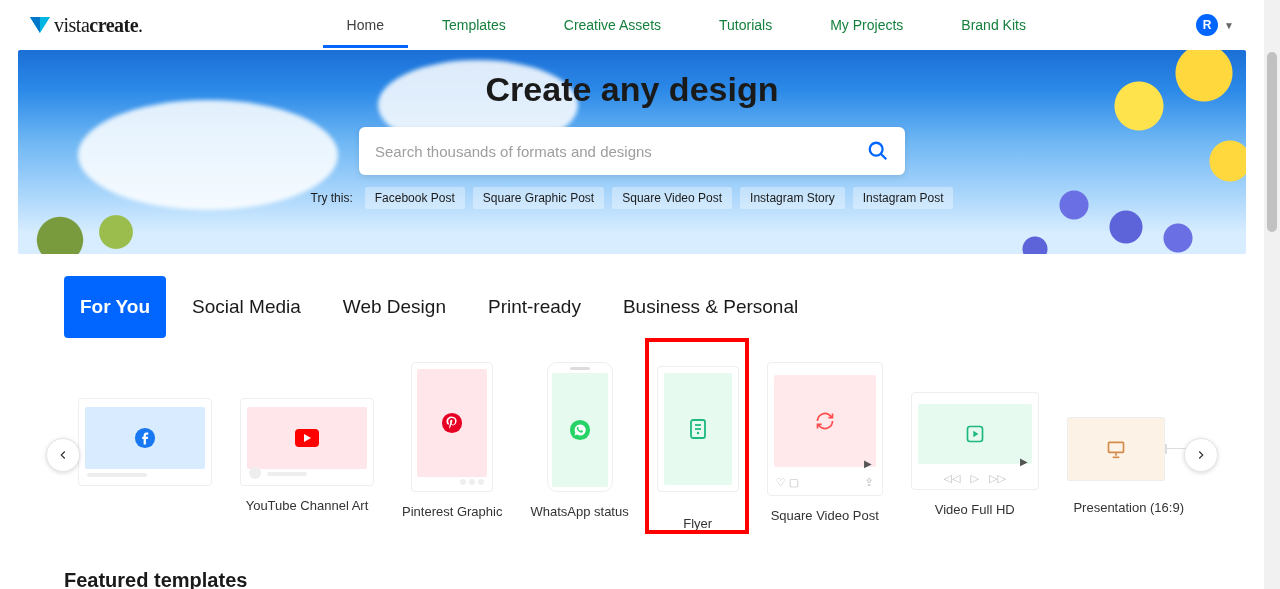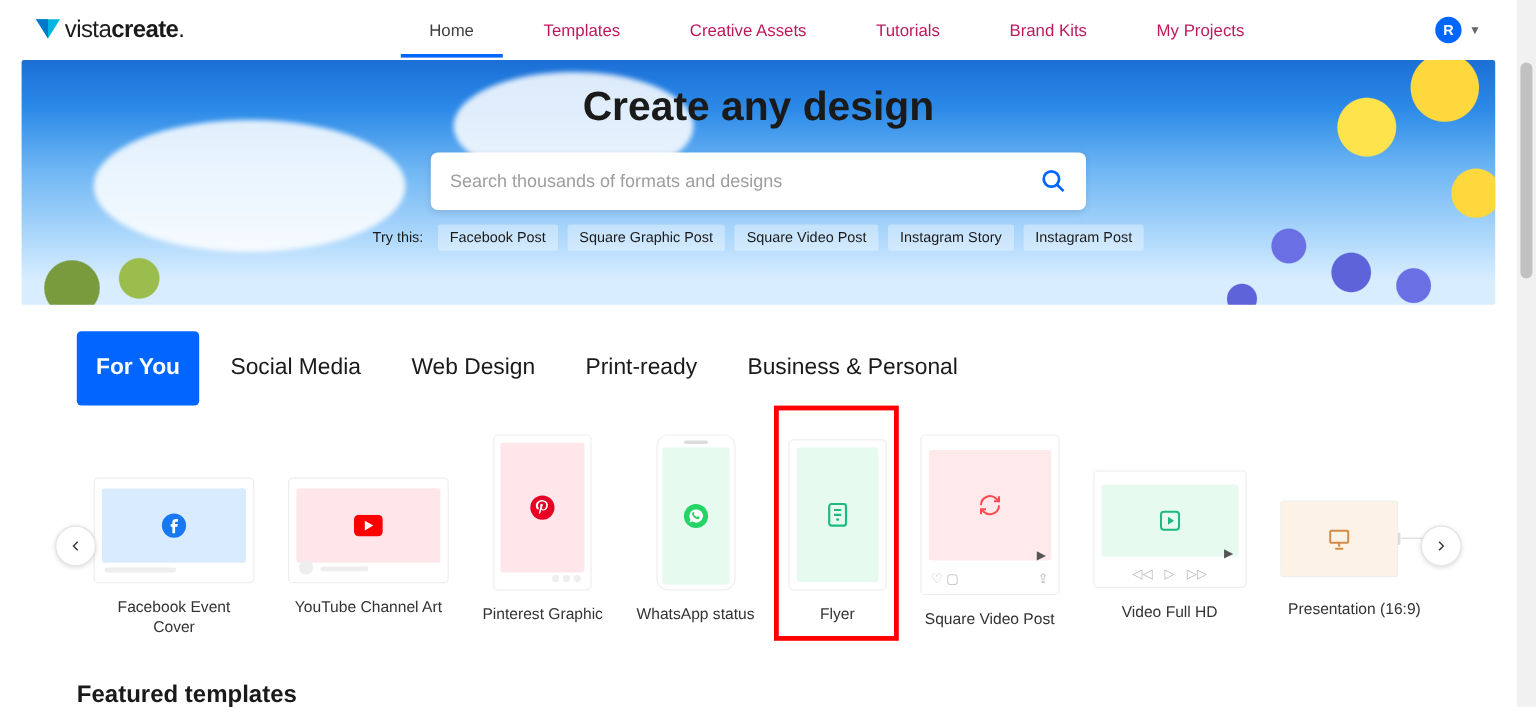--- a/index.html
+++ b/index.html
@@ -3,25 +3,25 @@
 <meta charset="utf-8">
 <style>
   * { box-sizing: border-box; margin: 0; padding: 0; }
   body { font-family: -apple-system, BlinkMacSystemFont, "Segoe UI", Arial, sans-serif; background: #fff; color: #1a1a1a; width: 1280px; overflow-x: hidden; }
   .viewport { position: relative; width: 1264px; }
   .scrollbar { position: absolute; right: -16px; top: 0; width: 16px; height: 589px; background: #f1f1f1; }
   .scrollbar-thumb { position: absolute; top: 52px; left: 3px; width: 10px; height: 180px; background: #c1c1c1; border-radius: 5px; }
 
   
   .header { display: flex; align-items: center; height: 50px; padding: 0 30px; }
-  .logo { display: flex; font-weight: 400; font-size: 20px; color: #1a1a1a; letter-spacing: -0.5px; }
+  .logo { display: flex; align-items: center; font-weight: 400; font-size: 20px; color: #1a1a1a; letter-spacing: -0.5px; font-family: Liberation Serif, serif; }
   .logo svg { margin-right: 4px; }
   .logo .bold { font-weight: 700; }
   .nav { display: flex; gap: 10px; margin-left: 180px; }
-  .nav-item { padding: 14px 24px 12px; font-size: 14px; color: #be185d; text-decoration: none; border-bottom: 3px solid transparent; cursor: pointer; }
+  .nav-item { padding: 14px 24px 12px; font-size: 14px; color: #15803d; text-decoration: none; border-bottom: 3px solid transparent; cursor: pointer; }
   .nav-item.active { color: #404040; border-bottom-color: #0066ff; }
   .header-right { margin-left: auto; display: flex; align-items: center; gap: 6px; }
   .avatar { width: 22px; height: 22px; border-radius: 50%; background: #0066ff; color: #fff; display: flex; align-items: center; justify-content: center; font-size: 12px; font-weight: 600; }
   .caret { font-size: 10px; color: #666; cursor: pointer; }
 
   
   .hero { position: relative; margin: 0 18px; height: 204px; border-radius: 2px; overflow: hidden;
           background: linear-gradient(180deg, #1b6fd6 0%, #2c8ae8 20%, #6fb7f4 45%, #a8d5fb 70%, #d8edff 90%);
           display: flex; flex-direction: column; align-items: center; padding-top: 12px; }
   .hero::before, .hero::after { content:""; position:absolute; border-radius:50%; background: rgba(255,255,255,0.85); filter: blur(2px); }
@@ -122,22 +122,22 @@
         </svg>
       <span>vista</span>
         <span class="bold">create</span>
         <span>.</span>
     </div>
     <nav class="nav">
       <a class="nav-item active">Home</a>
       <a class="nav-item">Templates</a>
       <a class="nav-item">Creative Assets</a>
       <a class="nav-item">Tutorials</a>
+      <a class="nav-item">My Projects</a>
       <a class="nav-item">Brand Kits</a>
-      <a class="nav-item">My Projects</a>
     </nav>
     <div class="header-right">
       <div class="avatar">R</div>
       <span class="caret">▼</span>
     </div>
   </div>
 
   <div class="hero">
     <div class="flower-left"></div>
     <div class="flower-right"></div>
@@ -186,21 +186,20 @@
       <div class="format">
         <div class="thumb fb-cover">
           <div class="inner">
             <svg width="22" height="22" viewBox="0 0 24 24">
                 <circle cx="12" cy="12" r="11" fill="#1877f2"></circle>
                 <path d="M13.5 8.5h2V6h-2c-1.7 0-3 1.3-3 3v1.5H9V13h1.5v6h2.5v-6h2l.5-2.5h-2.5V9c0-.3.2-.5.5-.5z" fill="#fff"></path>
               </svg>
           </div>
           <div class="line"></div>
         </div>
-        <div class="format-label">Facebook Event Cover</div>
       </div>
 
       <div class="format">
         <div class="thumb yt-art">
           <div class="inner">
             <svg width="24" height="18" viewBox="0 0 24 18">
                 <rect width="24" height="18" rx="4" fill="#ff0000"></rect>
                 <polygon points="9,5 9,13 16,9" fill="#fff"></polygon>
               </svg>
           </div>
@@ -233,21 +232,21 @@
           <div class="inner">
             <svg width="22" height="22" viewBox="0 0 24 24">
                 <circle cx="12" cy="12" r="11" fill="#25d366"></circle>
                 <path d="M12 6a6 6 0 00-5.1 9.1L6 18l3-1a6 6 0 103-11zm3 8.3c-.1.4-.8.7-1.1.7-.3 0-.6.1-2-.6-1.7-.8-2.7-2.6-2.8-2.7-.1-.1-.6-.9-.6-1.7s.4-1.2.6-1.4c.1-.1.3-.2.4-.2h.3c.1 0 .2 0 .3.3l.5 1.1c0 .1 0 .2-.1.3l-.3.3c-.1.1-.1.2 0 .4.2.3.7 1 1.4 1.5.9.7 1.2.7 1.4.6.1 0 .7-.6.8-.7.1-.1.2-.1.3 0l1 .5c.1.1.2.1.2.2 0 0 0 .4-.3 1.1z" fill="#fff"></path>
               </svg>
           </div>
         </div>
         <div class="format-label">WhatsApp status</div>
       </div>
 
-      <div class="format" style="position:relative;">
+      <div class="format" style="position:relative;gap:12px;">
         <div class="highlight-box" style="top:-24px; left:-12px; width:104px; height:196px;"></div>
         <div class="thumb flyer">
           <div class="inner">
             <svg width="20" height="22" viewBox="0 0 20 22" fill="none" stroke="#1db981" stroke-width="1.8">
                 <rect x="3" y="2" width="14" height="18" rx="2"></rect>
                 <line x1="7" y1="7" x2="13" y2="7"></line>
                 <line x1="7" y1="11" x2="13" y2="11"></line>
                 <circle cx="10" cy="15" r="1.2" fill="#1db981" stroke="none"></circle>
               </svg>
           </div>

